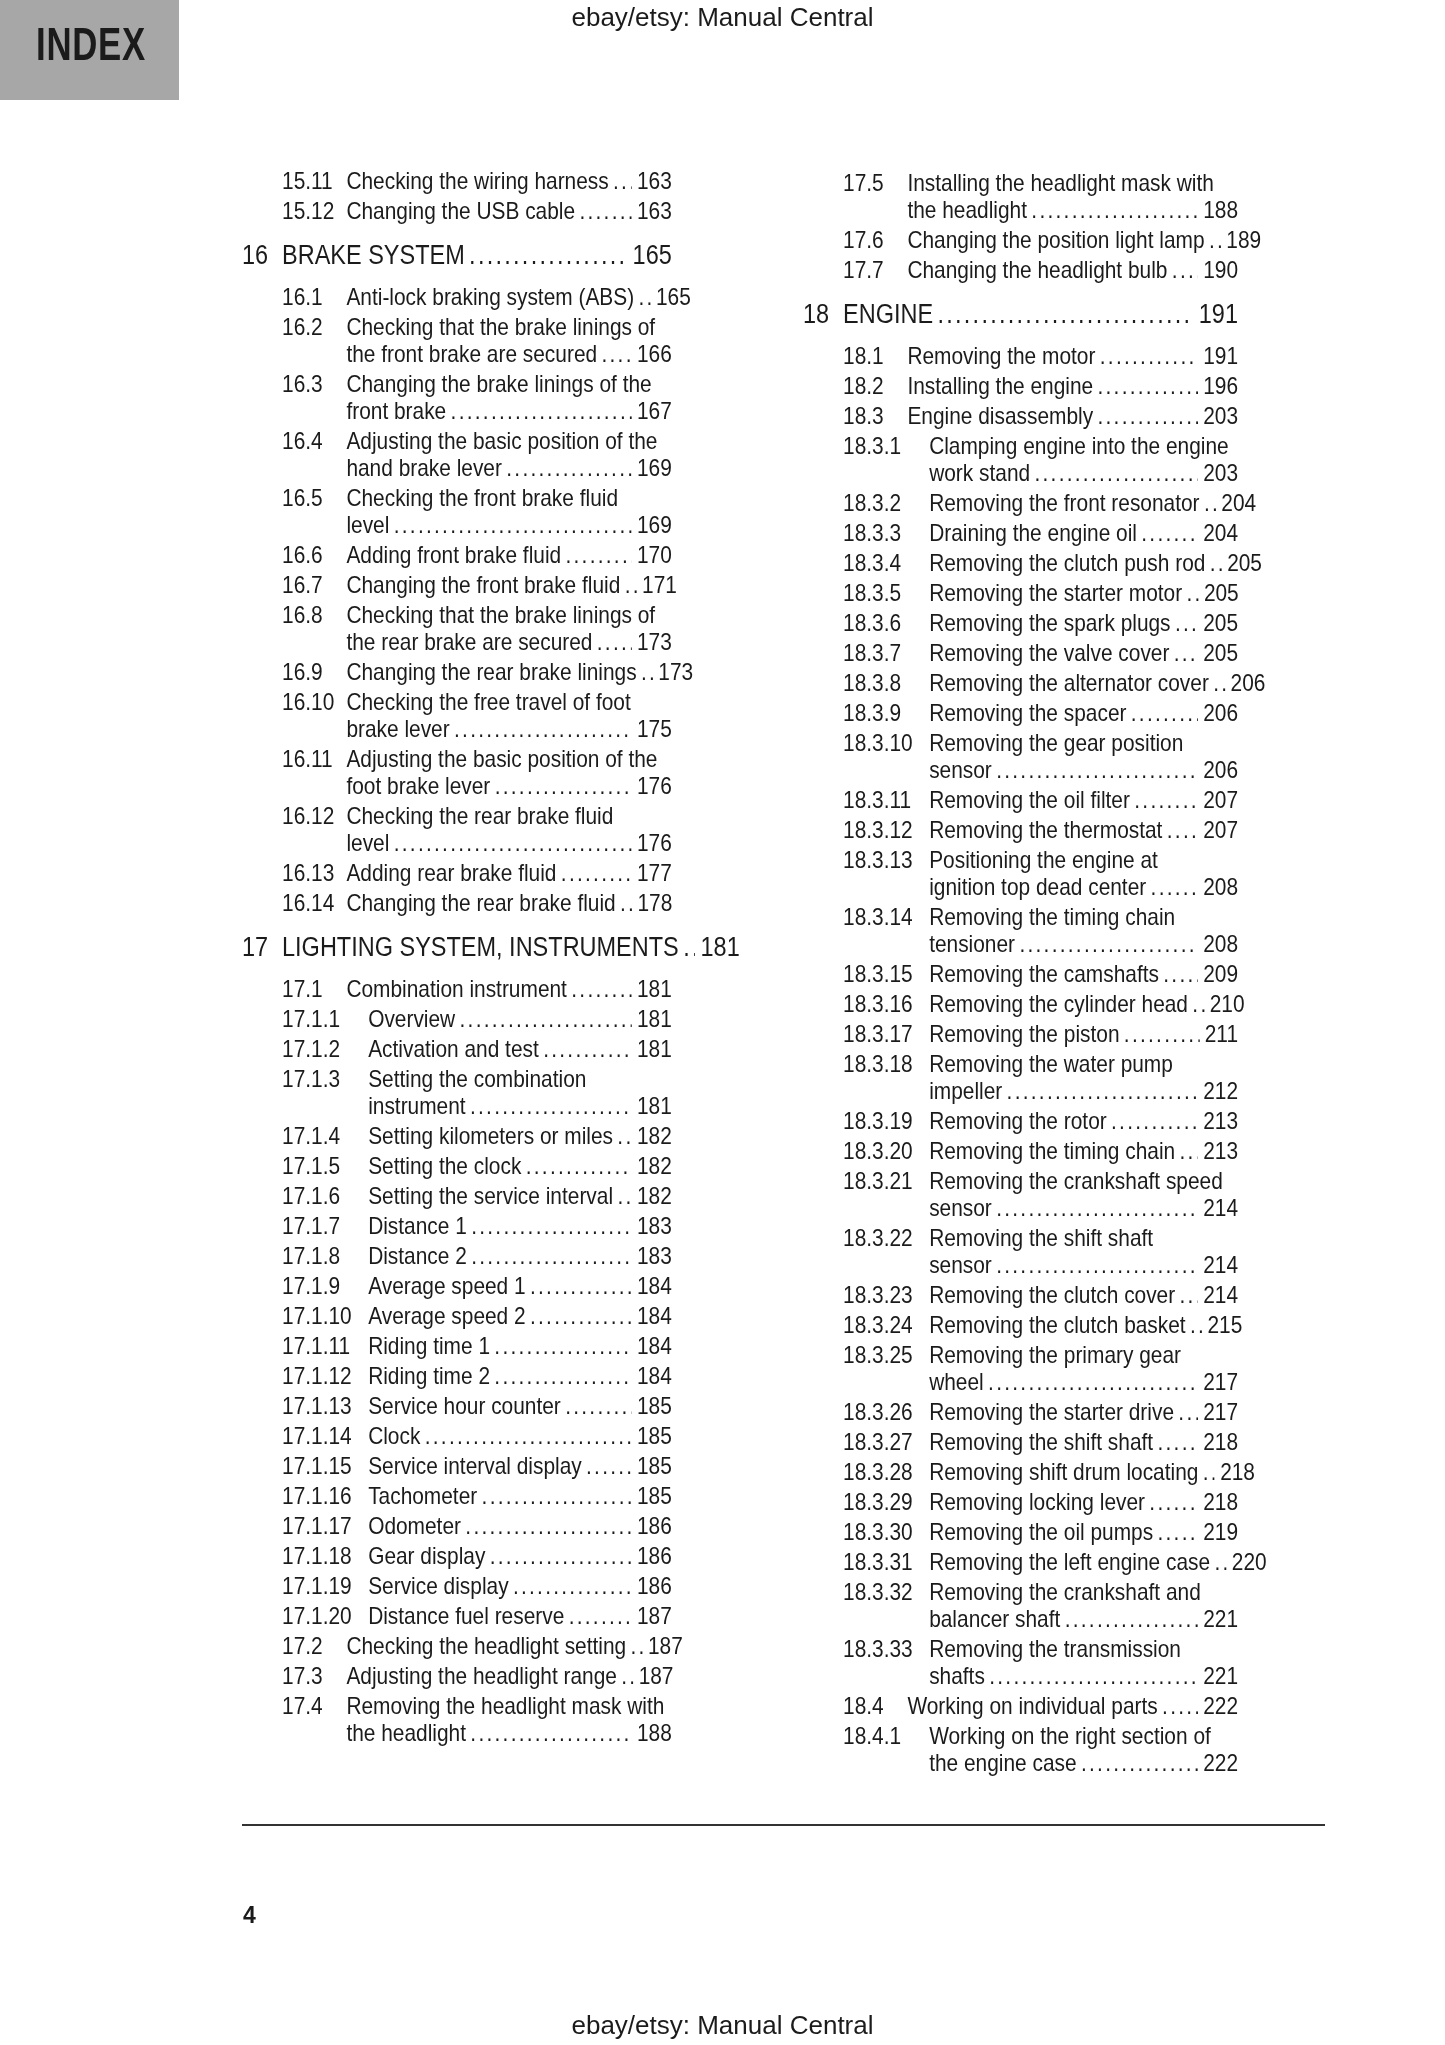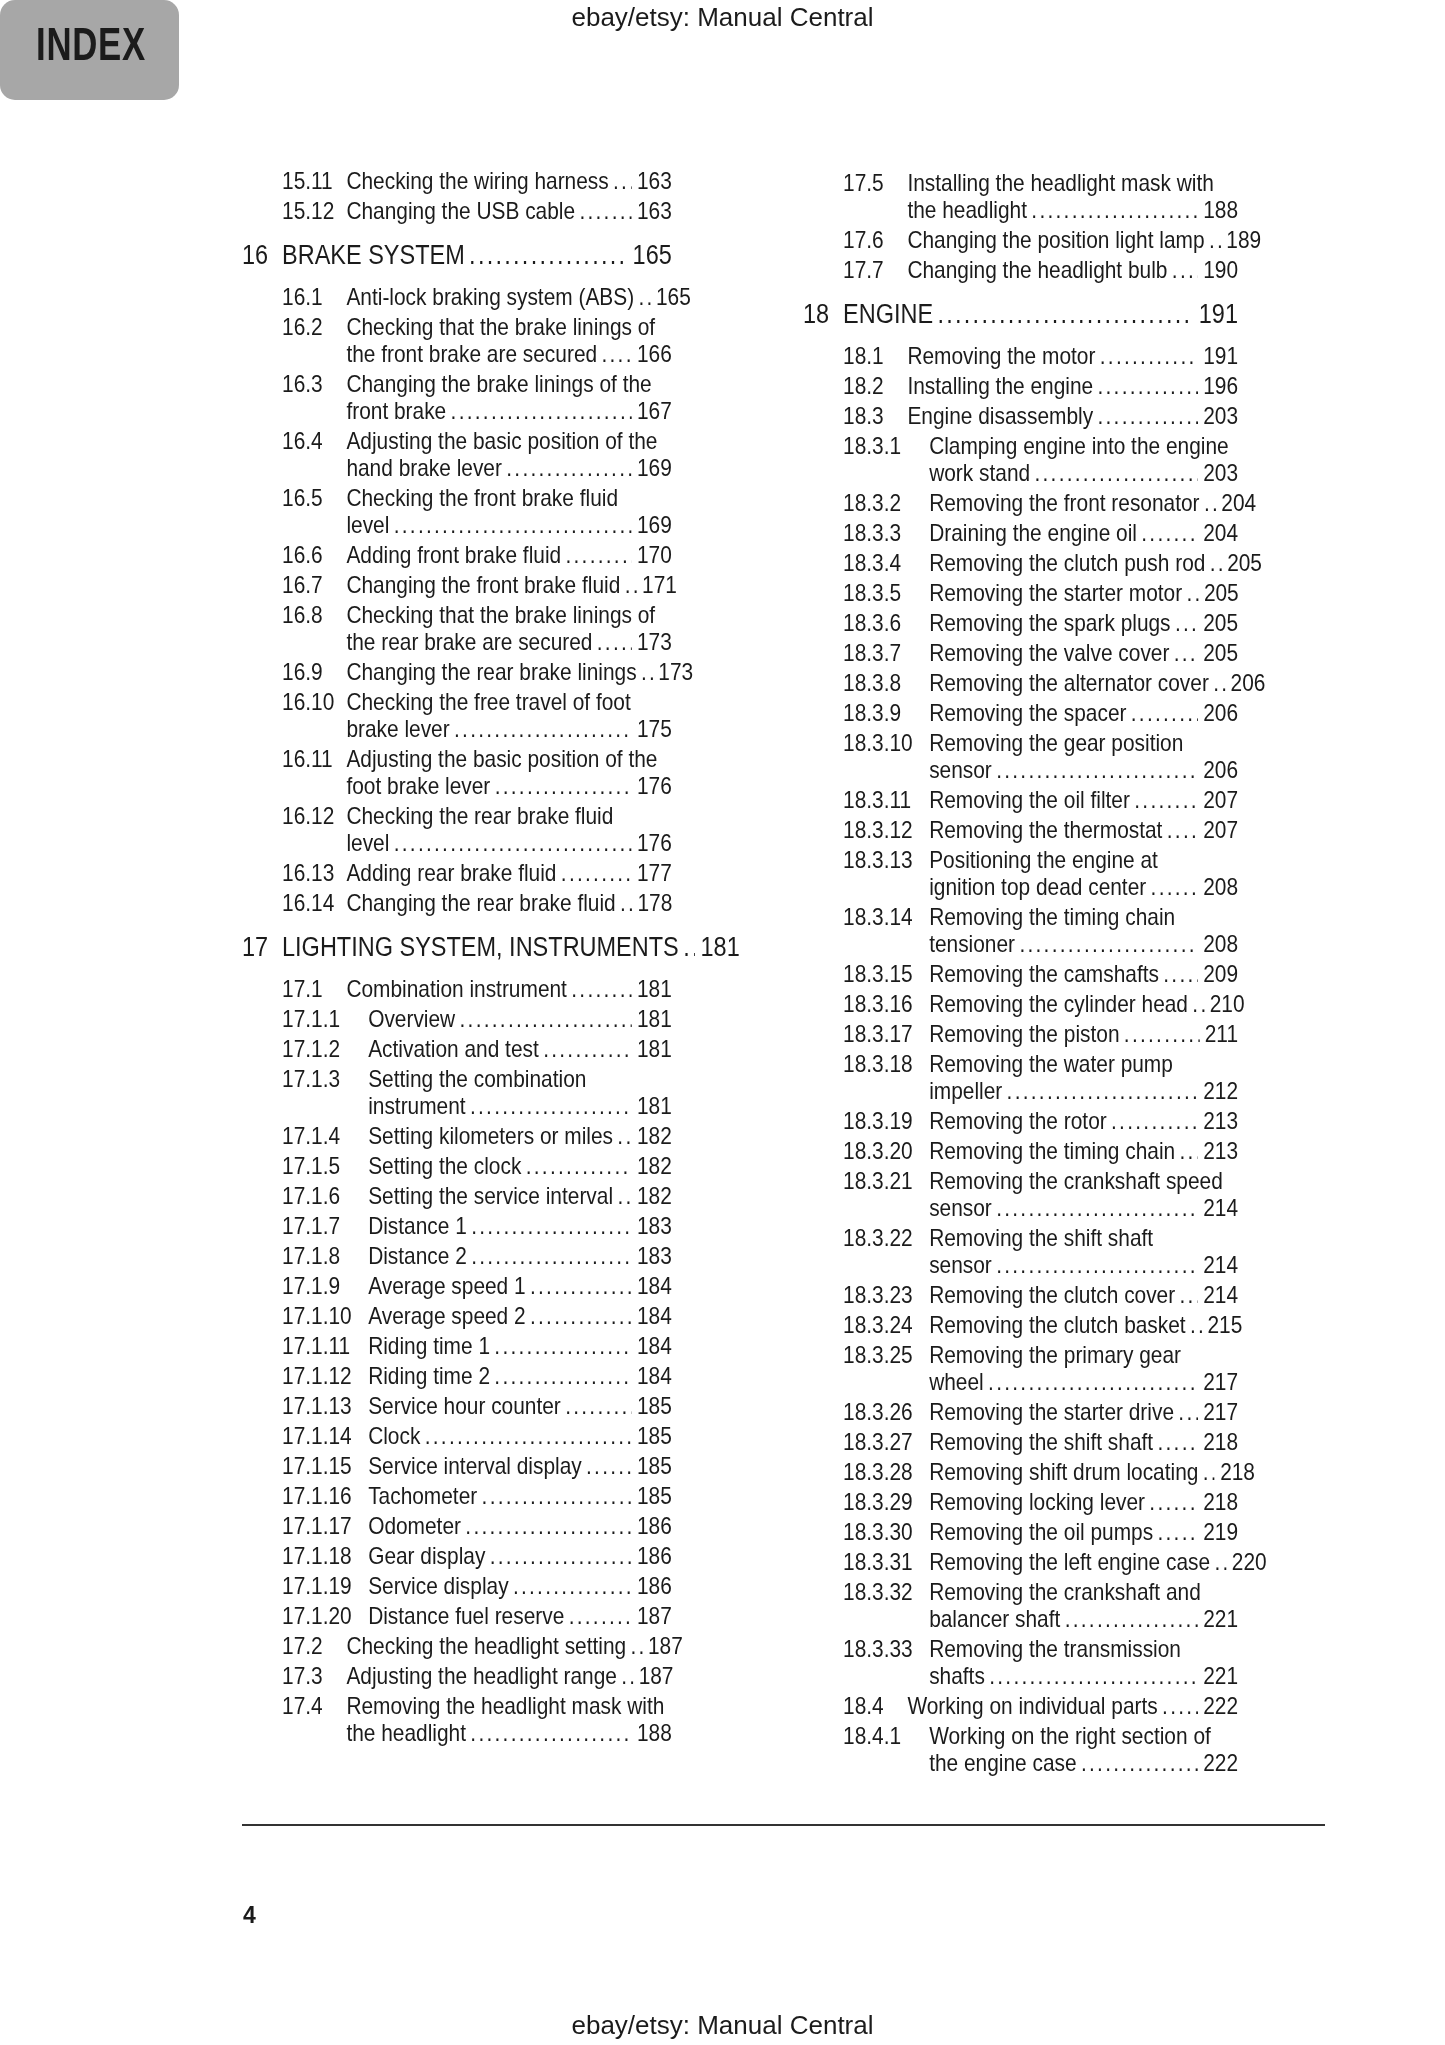--- a/index.html
+++ b/index.html
@@ -10,21 +10,20 @@
     color: var(--text, #1b1b1b);
     font-family: "Liberation Sans", sans-serif;
     overflow: hidden;
   }
 
   
   .index-box {
     position: absolute; left: 0; top: 0;
     width: 179px; height: 100px;
     background: var(--index-bg, #a7a7a7);
-    border-radius: 15px;
   }
   .index-label {
     position: absolute; left: 36px; top: 20px;
     font-size: 47px; line-height: 48px; font-weight: 700;
     letter-spacing: 1px;
     transform: scaleX(0.74); transform-origin: 0 0;
     white-space: nowrap;
   }
   .header-title {
     position: absolute; left: 0; top: 1px; width: 100%;

